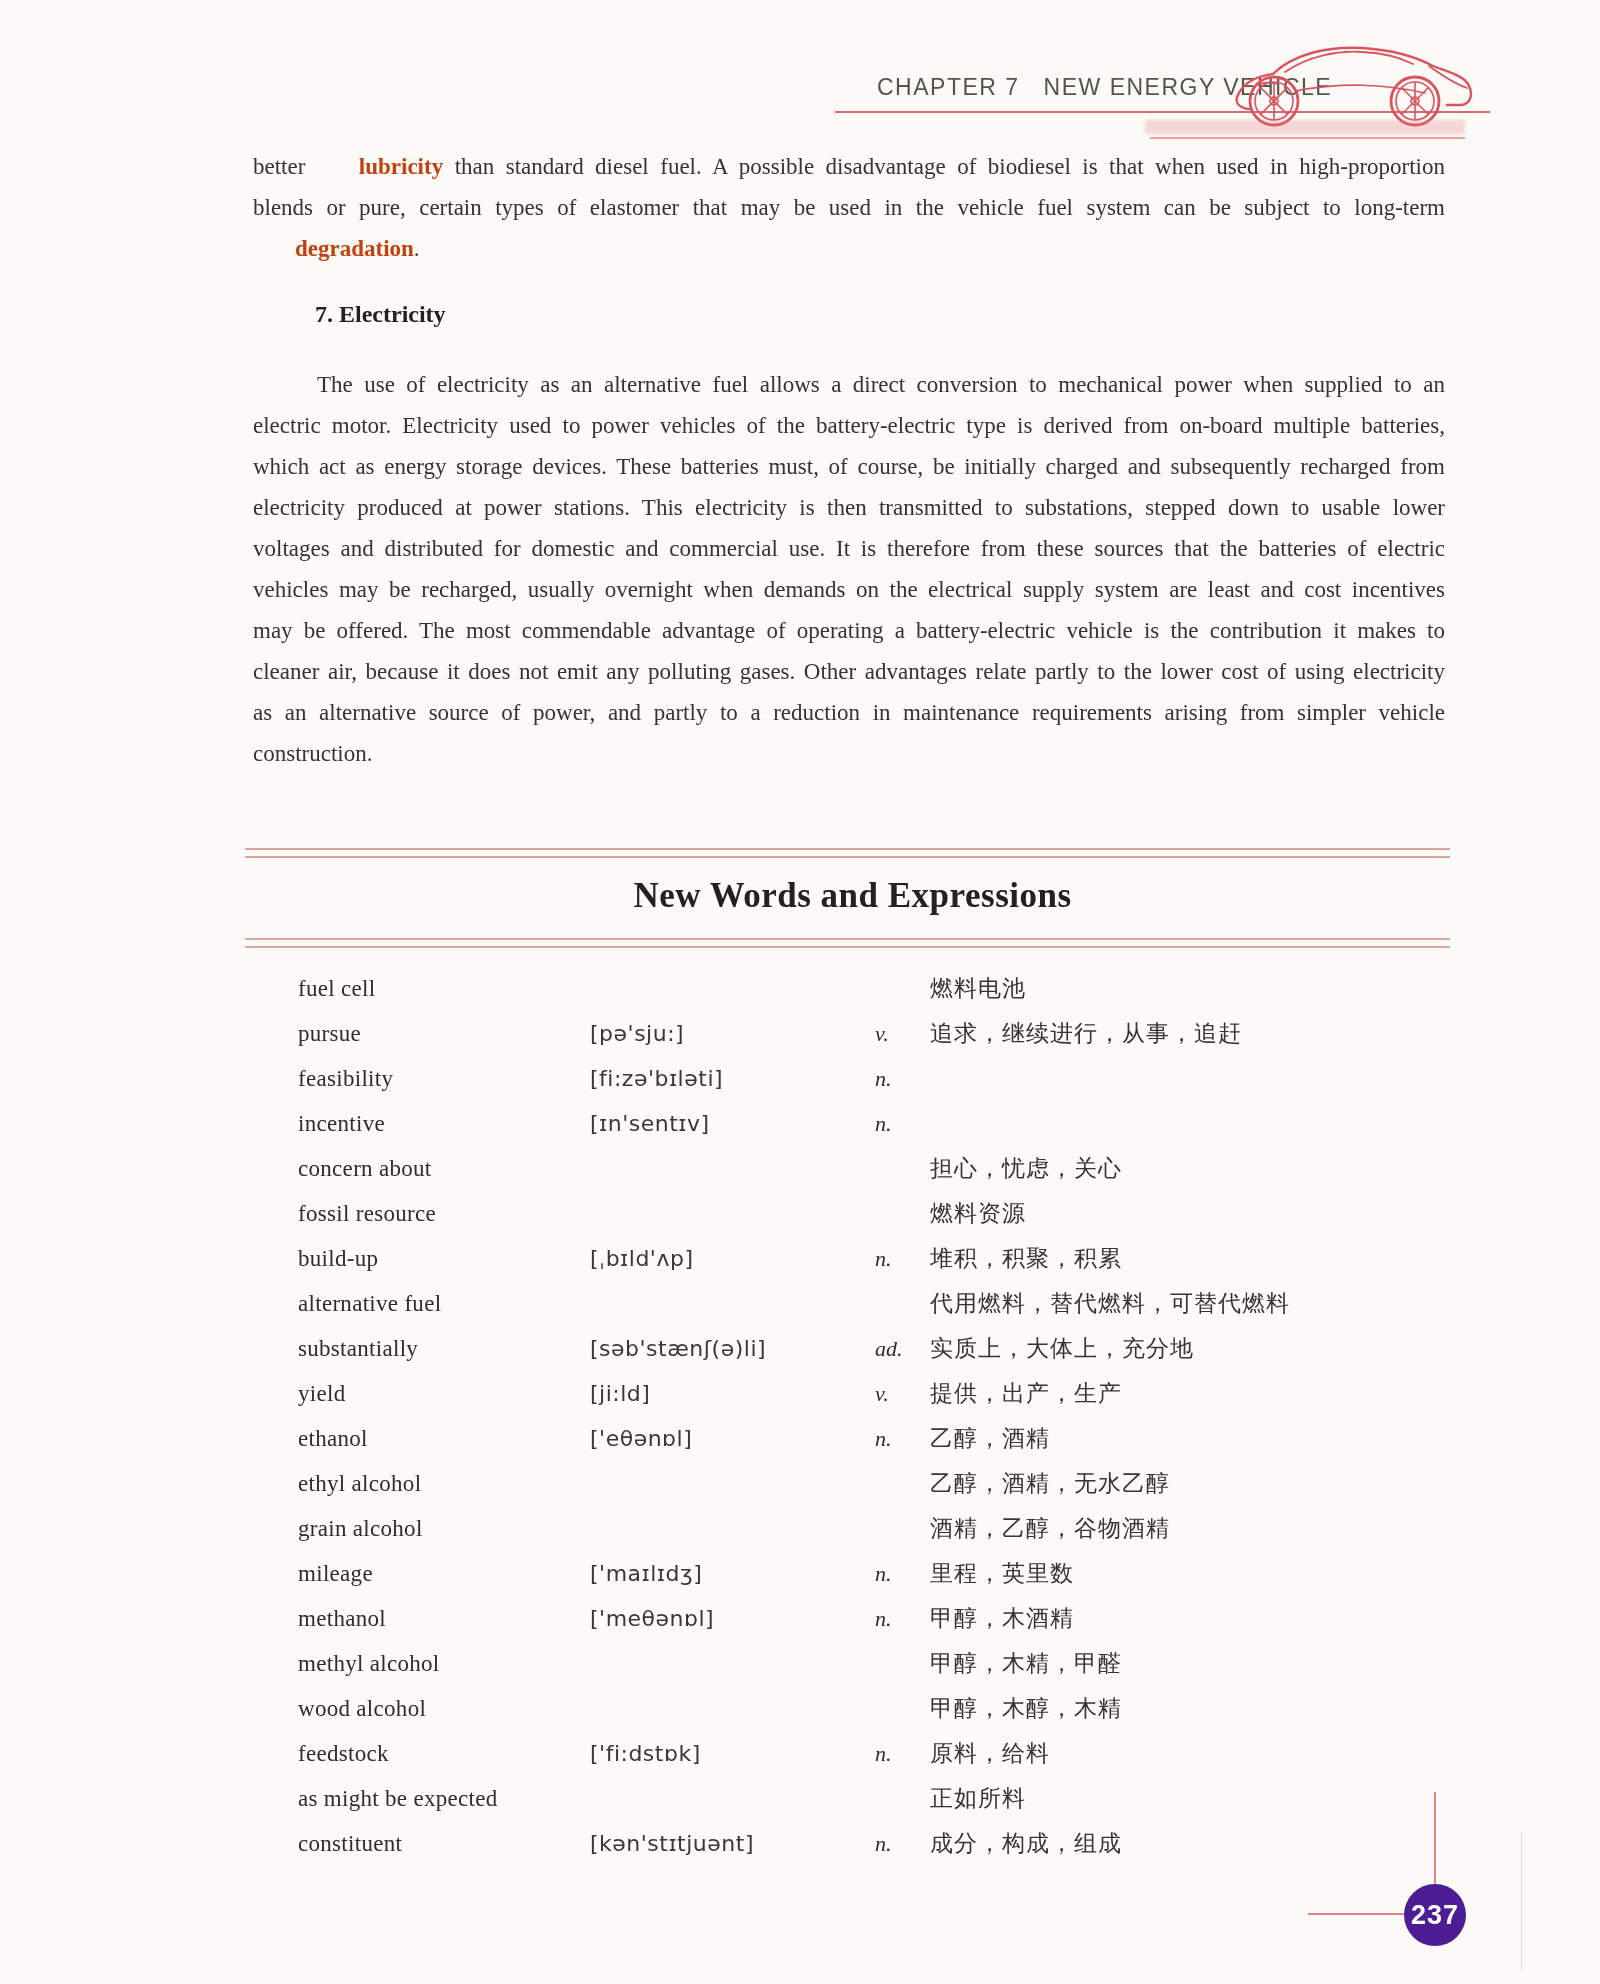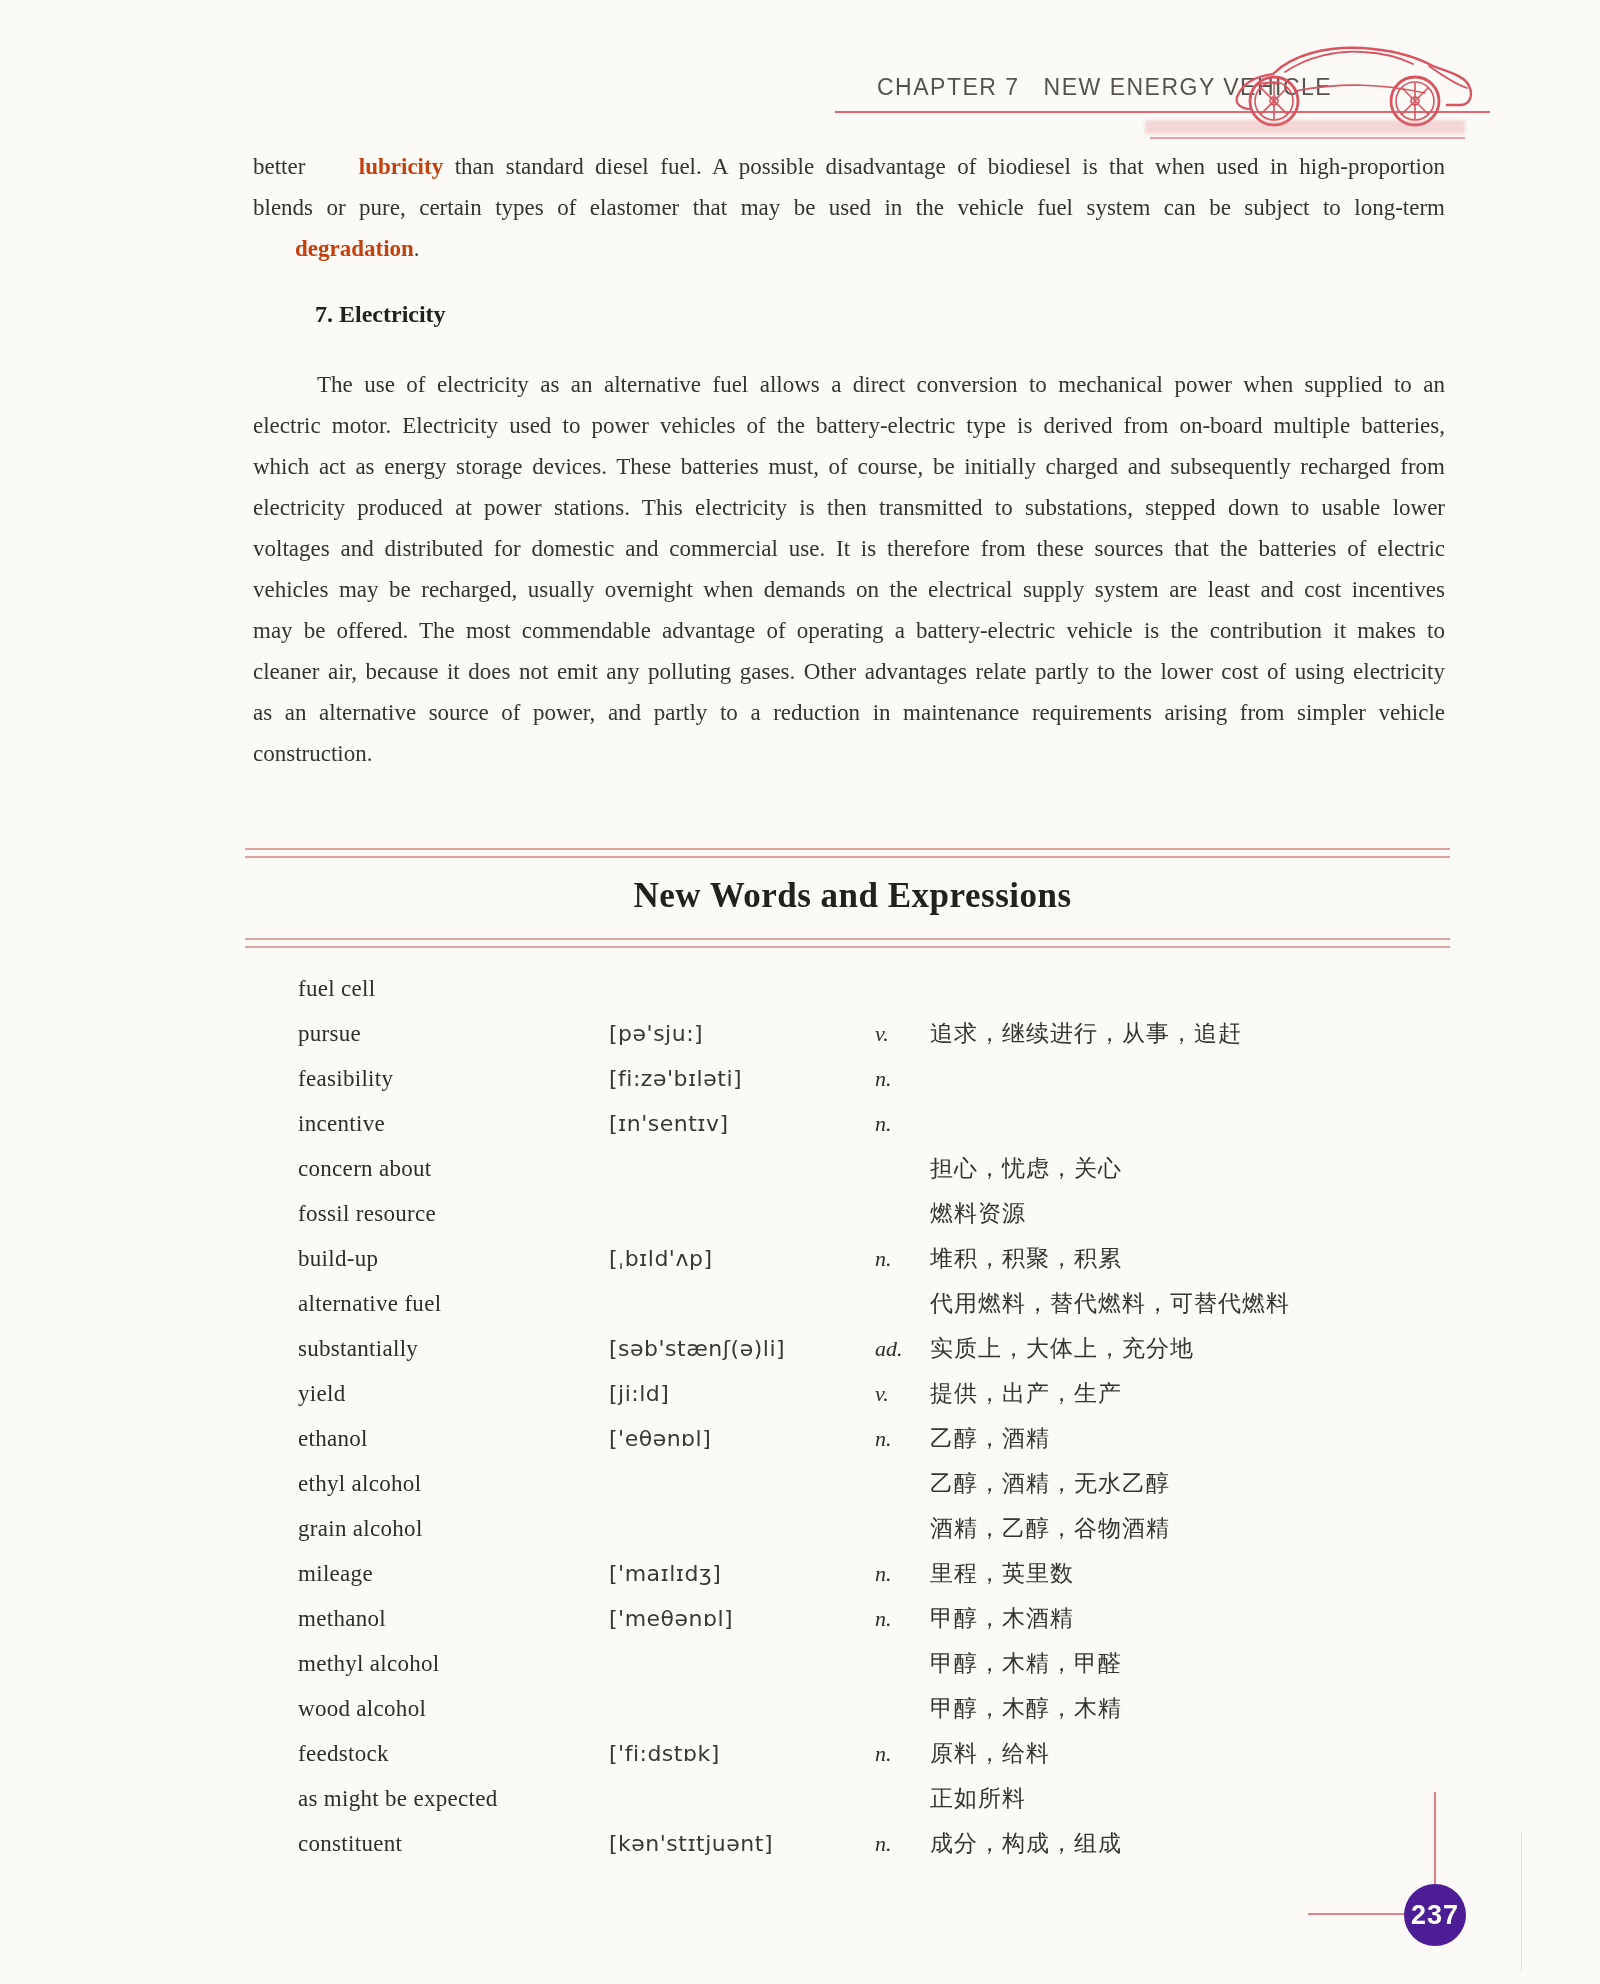--- a/index.html
+++ b/index.html
@@ -113,21 +113,20 @@
   .vocab-en {
     font-size: 23px;
     color: #2f2d29;
     letter-spacing: 0.3px;
   }
   .vocab-ph {
     font-family: "DejaVu Sans", "Liberation Sans", sans-serif;
     font-size: 22px;
     color: #3a3834;
     letter-spacing: 0.5px;
-    margin-left: 19px;
   }
   .vocab-pos {
     font-style: italic;
     font-size: 22px;
     color: #2f2d29;
   }
   .vocab-zh {
     font-family: "Liberation Sans", "DejaVu Sans", sans-serif;
     font-size: 23px;
     color: #363430;
@@ -215,20 +214,21 @@
 
   <div class="double-rule rule1"></div>
   <h2 class="vocab-title">New Words and Expressions</h2>
   <div class="double-rule rule2"></div>
 
   <div class="vocab-list">
     <div class="vocab-row">
       <span class="vocab-en">fuel cell</span>
       <span class="vocab-ph"></span>
       <span class="vocab-pos"></span>
+      <span class="vocab-zh">燃料电池</span>
     </div>
 
     <div class="vocab-row">
       <span class="vocab-en">pursue</span>
       <span class="vocab-ph">[pə'sju:]</span>
       <span class="vocab-pos">v.</span>
       <span class="vocab-zh">追求，继续进行，从事，追赶</span>
     </div>
 
     <div class="vocab-row">

